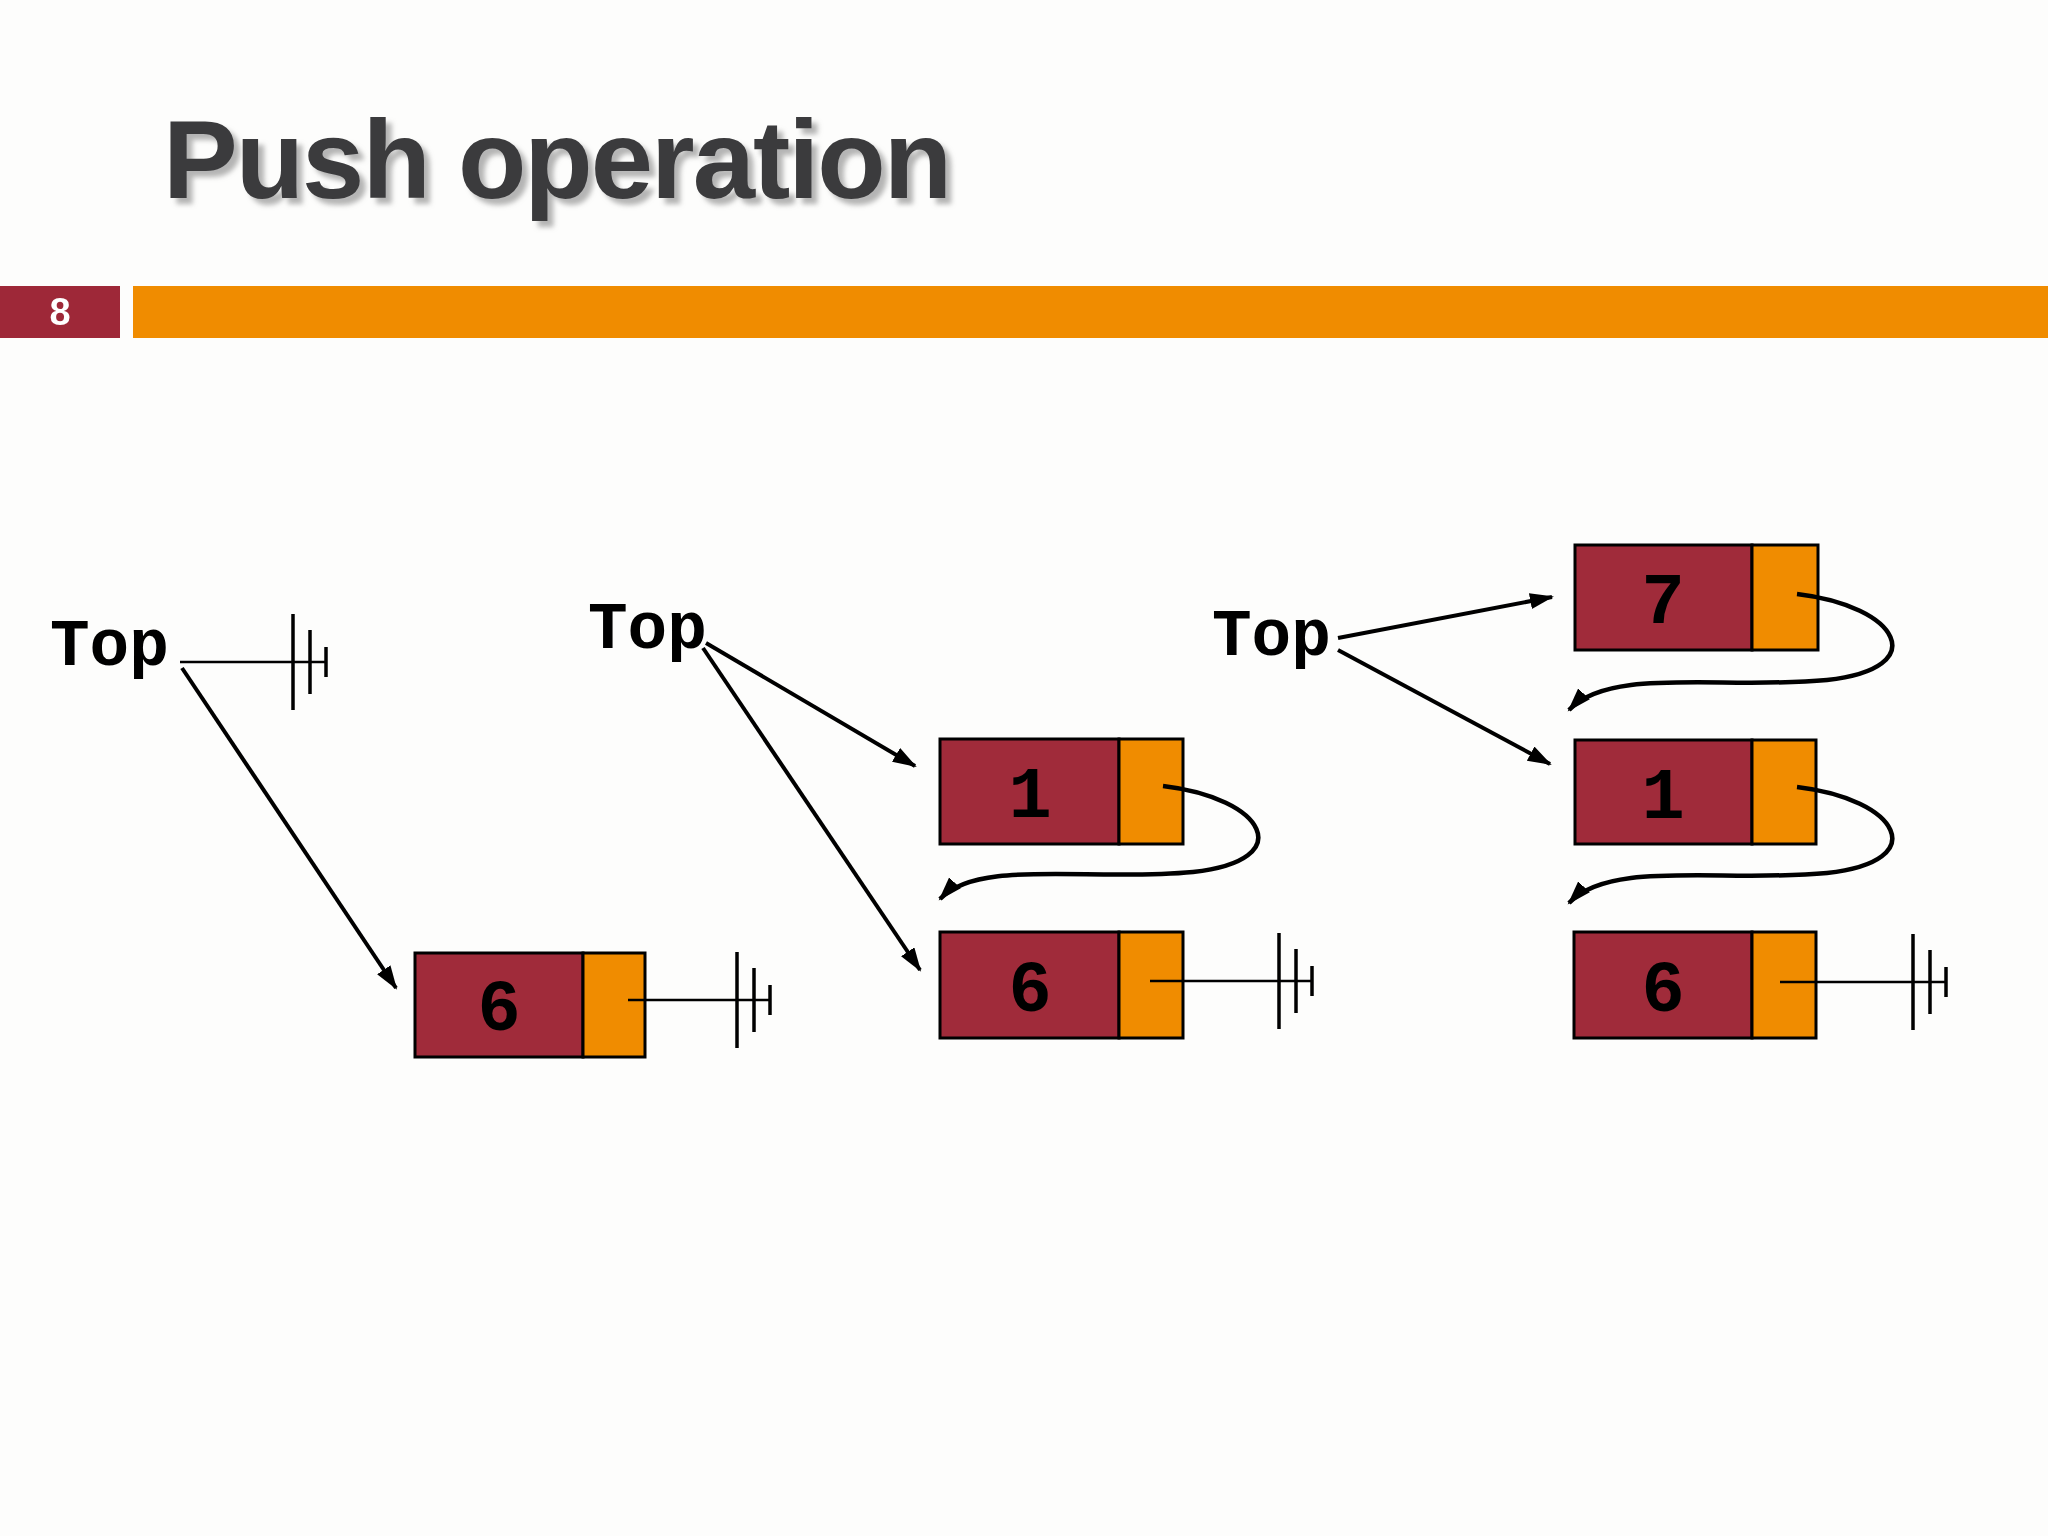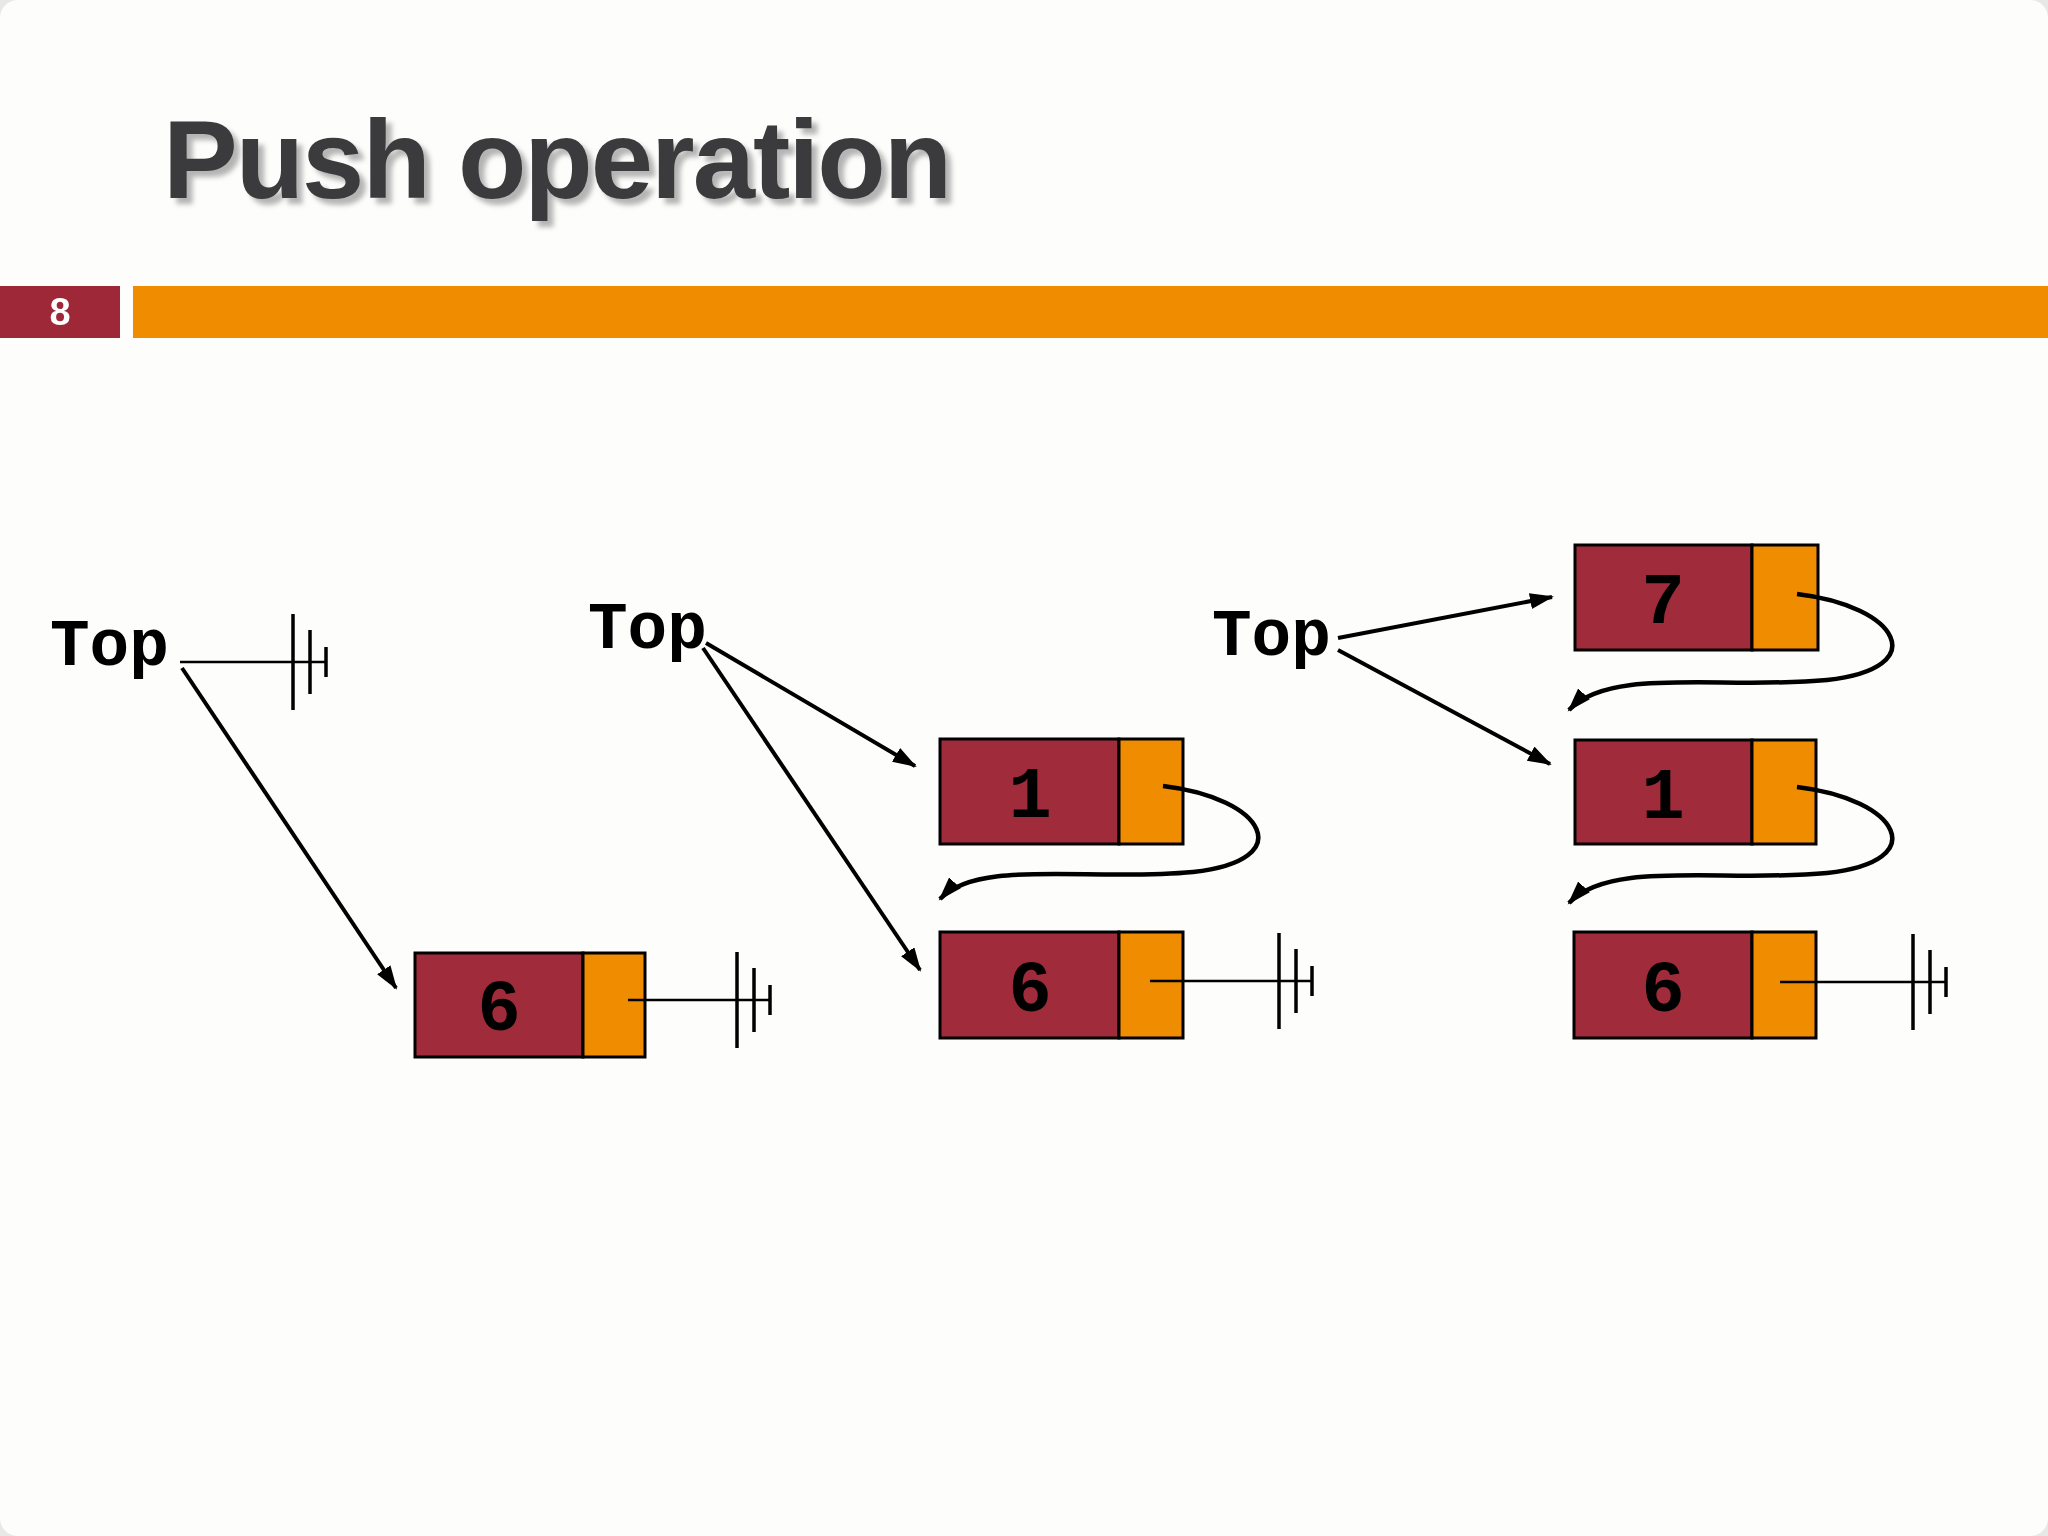--- a/index.html
+++ b/index.html
@@ -2,21 +2,20 @@
 <html><head>
 <meta charset="utf-8">
 <style>
   html,body{margin:0;padding:0;background:#e8e8e8;}
   .slide{
     position:relative;
     width:2048px;height:1536px;
     background:#FDFDFC;
     overflow:hidden;
     font-family:"Liberation Sans", sans-serif;
-    border-radius:18px;
   }
   .slide-title{
     position:absolute;
     left:163px;top:104px;
     margin:0;
     font-size:112px;
     font-weight:bold;
     line-height:1;
     letter-spacing:-2px;
     color:#3B3B3D;

